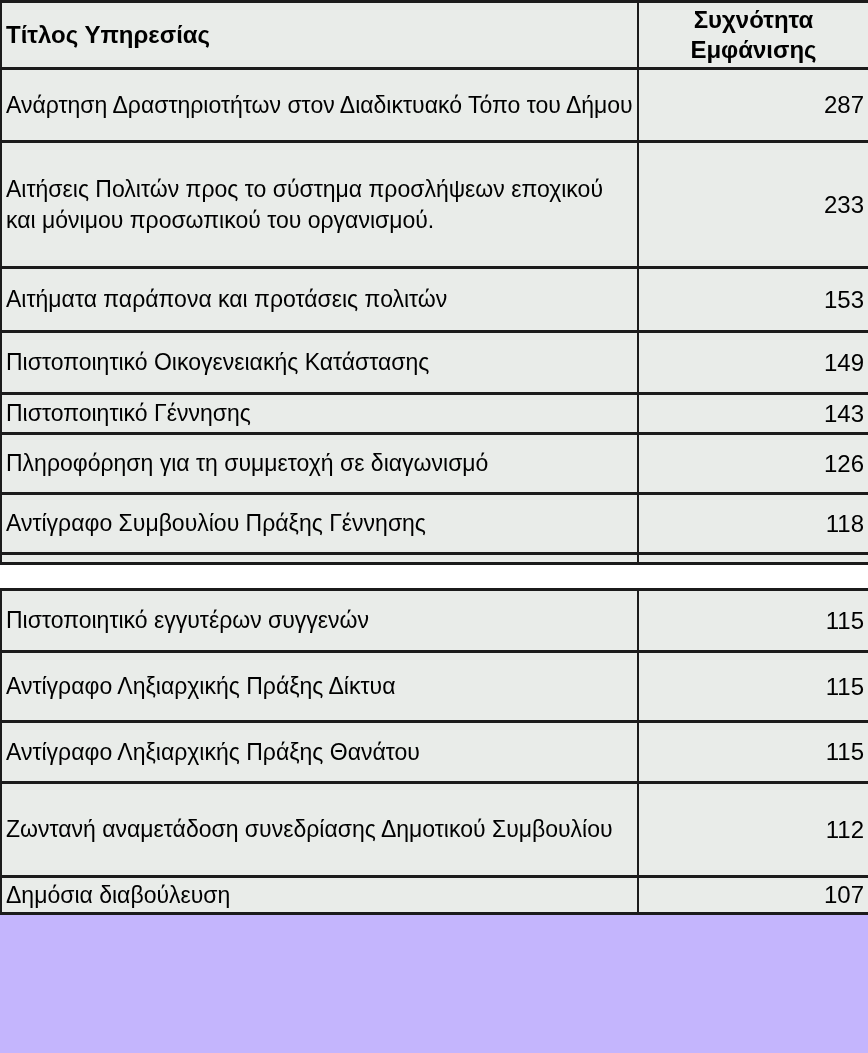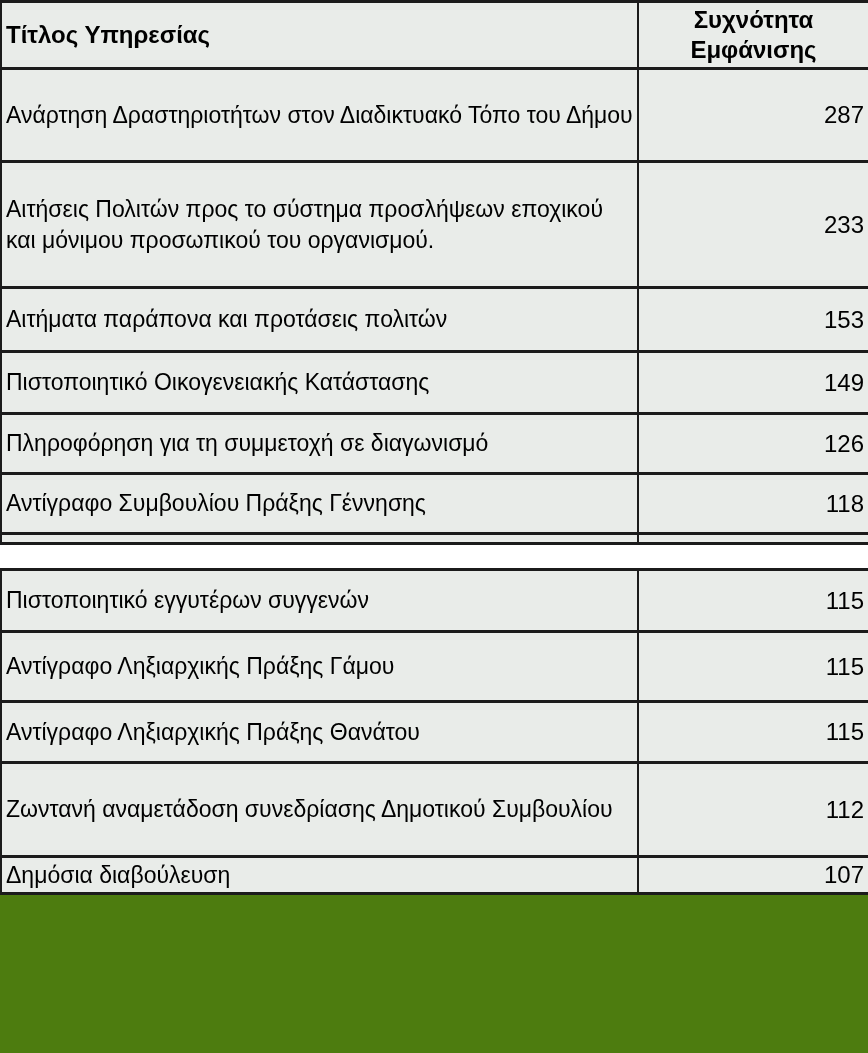--- a/index.html
+++ b/index.html
@@ -6,21 +6,21 @@
   html, body { margin: 0; padding: 0; }
   body {
     background: #ffffff;
     font-family: "Liberation Sans", "DejaVu Sans", sans-serif;
     color: #000000;
   }
   .page {
     position: relative;
     width: 868px;
     height: 1053px;
-    background: #4d7c0f;
+    background: #c4b5fd;
     overflow: hidden;
   }
   table.svc-table {
     border-collapse: collapse;
     width: 868px;
     table-layout: fixed;
   }
   table.svc-table td,
   table.svc-table th {
     background: #e9ece9;
@@ -75,35 +75,39 @@
   <table class="svc-table">
     <colgroup>
         <col class="title-col">
         <col class="freq-col">
       </colgroup>
     <tbody>
         <tr style="height:62px">
       <th class="title-head">Τίτλος Υπηρεσίας</th>
       <th class="freq-head"><span class="wrap">Συχνότητα Εμφάνισης</span></th>
     </tr>
-    <tr style="height:93px">
+    <tr style="height:73px">
       <td class="title-cell">Ανάρτηση Δραστηριοτήτων στον Διαδικτυακό Τόπο του Δήμου</td>
       <td class="freq-cell">287</td>
     </tr>
     <tr style="height:126px">
       <td class="title-cell">Αιτήσεις Πολιτών προς το σύστημα προσλήψεων εποχικού και μόνιμου προσωπικού του οργανισμού.</td>
       <td class="freq-cell">233</td>
     </tr>
     <tr style="height:64px">
       <td class="title-cell">Αιτήματα παράπονα και προτάσεις πολιτών</td>
       <td class="freq-cell">153</td>
     </tr>
     <tr style="height:62px">
       <td class="title-cell">Πιστοποιητικό Οικογενειακής Κατάστασης</td>
       <td class="freq-cell">149</td>
+    </tr>
+    <tr style="height:40px">
+      <td class="title-cell">Πιστοποιητικό Γέννησης</td>
+      <td class="freq-cell">143</td>
     </tr>
     <tr style="height:60px">
       <td class="title-cell">Πληροφόρηση για τη συμμετοχή σε διαγωνισμό</td>
       <td class="freq-cell">126</td>
     </tr>
     <tr style="height:60px">
       <td class="title-cell">Αντίγραφο Συμβουλίου Πράξης Γέννησης</td>
       <td class="freq-cell">118</td>
     </tr>
     <tr class="sliver-row" style="height:10px">
@@ -119,21 +123,21 @@
     <colgroup>
         <col class="title-col">
         <col class="freq-col">
       </colgroup>
     <tbody>
         <tr style="height:62px">
       <td class="title-cell">Πιστοποιητικό εγγυτέρων συγγενών</td>
       <td class="freq-cell">115</td>
     </tr>
     <tr style="height:70px">
-      <td class="title-cell">Αντίγραφο Ληξιαρχικής Πράξης Γάμου</td>
+      <td class="title-cell">Αντίγραφο Ληξιαρχικής Πράξης Δίκτυα</td>
       <td class="freq-cell">115</td>
     </tr>
     <tr style="height:61px">
       <td class="title-cell">Αντίγραφο Ληξιαρχικής Πράξης Θανάτου</td>
       <td class="freq-cell">115</td>
     </tr>
     <tr style="height:94px">
       <td class="title-cell">Ζωντανή αναμετάδοση συνεδρίασης Δημοτικού Συμβουλίου</td>
       <td class="freq-cell">112</td>
     </tr>

